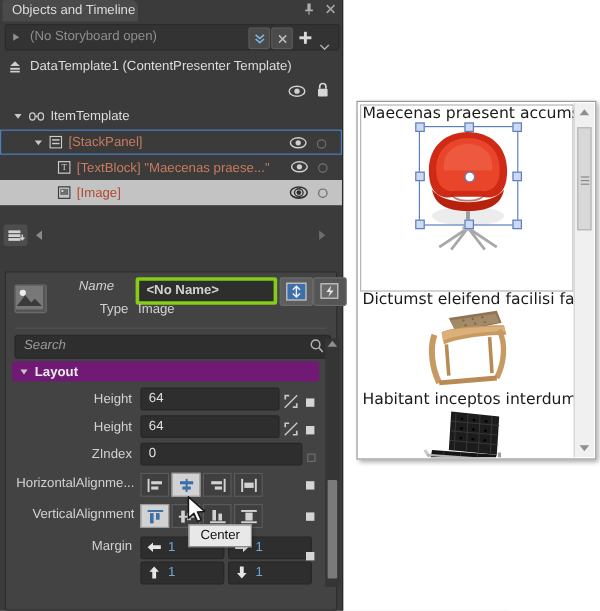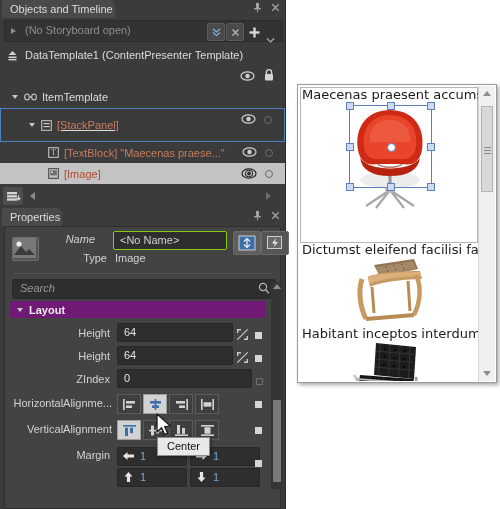--- a/index.html
+++ b/index.html
@@ -54,21 +54,21 @@
   #props-body{position:absolute;left:4px;top:18px;width:277px;height:283px;background:#434343;
               border:1px solid #2e2e2e;border-radius:2px 2px 2px 2px;box-sizing:border-box;}
   #name-row{position:absolute;left:0;top:0;width:275px;height:46px;}
   #obj-icon{position:absolute;left:7px;top:10px;width:25px;height:22px;background:#565656;
             border:1px solid #6b6b6b;border-radius:2px;overflow:hidden;}
   .lbl{color:#d2d2d2;font-size:11px;}
   #name-lbl{position:absolute;left:28px;top:6px;width:62px;text-align:right;font-style:italic;}
   #type-lbl{position:absolute;left:40px;top:25px;width:62px;text-align:right;}
   #type-val{position:absolute;left:110px;top:25px;color:#d2d2d2;font-size:11px;}
   #name-field{position:absolute;left:108px;top:4px;width:112px;height:17px;background:#2e2e2e;
-              border:1px solid #84cc16;border-radius:2px;}
+              border:3px solid #84cc16;border-radius:2px;font-weight:bold;}
   #name-val{position:absolute;left:6px;top:2px;font-size:11px;color:#d2d2d2;}
   .tog{position:absolute;top:4px;width:26px;height:22px;border:1px solid #6a6a6a;border-radius:2px;
        display:flex;align-items:center;justify-content:center;}
   #tog-props{left:228px;background:#5e5e5e;}
   #tog-events{left:256px;background:#555555;}
   #divline{position:absolute;left:8px;top:46px;width:259px;height:1px;background:#515151;}
 
   #search-wrap{position:absolute;left:7px;top:52px;width:262px;height:18px;background:#2e2e2e;
                border:1px solid #282828;border-radius:3px;}
   #search-ph{position:absolute;left:7px;top:2px;font-size:11px;color:#9a9a9a;font-style:italic;}
@@ -208,21 +208,21 @@
     <div class="trow" style="height:22px;">
       <span class="tri-d" style="margin-left:12px;margin-right:6px;"></span>
       <svg width="13" height="10" viewBox="0 0 13 10" style="margin-right:5px;">
         <ellipse cx="3" cy="5" rx="2.3" ry="3" fill="none" stroke="#cccccc" stroke-width="1.1"></ellipse>
         <ellipse cx="10" cy="5" rx="2.3" ry="3" fill="none" stroke="#cccccc" stroke-width="1.1"></ellipse>
         <rect x="6" y="4.2" width="1.2" height="1.6" fill="#cccccc"></rect>
       </svg>
       <span class="txt">ItemTemplate</span>
     </div>
 
-    <div class="trow sel-blue" style="height:34px;text-decoration:underline;">
+    <div class="trow sel-blue" style="height:21px;">
       <span class="tri-d" style="margin-left:28px;margin-right:6px;"></span>
       <svg width="11" height="11" viewBox="0 0 11 11" style="margin-right:5px;">
         <rect x="0.7" y="0.7" width="9.6" height="9.6" fill="none" stroke="#cccccc" stroke-width="1"></rect>
         <rect x="2.4" y="3" width="6.2" height="1.2" fill="#cccccc"></rect>
         <rect x="2.4" y="6" width="6.2" height="1.2" fill="#cccccc"></rect>
       </svg>
       <span class="txt brk">[StackPanel]</span>
       <svg class="row-eye" width="15" height="12" viewBox="0 0 15 12">
         <ellipse cx="7.5" cy="6" rx="6.5" ry="4.2" fill="none" stroke="#cfcfcf" stroke-width="1.2"></ellipse>
         <circle cx="7.5" cy="6" r="2.2" fill="#cfcfcf"></circle>
@@ -266,33 +266,20 @@
         <rect x="1" y="5.2" width="10" height="2.3" fill="#d4d4d4"></rect>
         <rect x="1" y="8.4" width="10" height="2.3" fill="#d4d4d4"></rect>
         <path d="M12.6 5.5 v4 M10.9 8 l1.7 1.8 L14.3 8" stroke="#d4d4d4" stroke-width="1.2" fill="none"></path>
       </svg>
     </div>
     <div id="tf-left"></div>
     <div id="tf-right"></div>
   </div>
 
   <div id="props">
-    <div class="panel-tabstrip">
-      <div class="panel-tab">Properties</div>
-      <div class="tab-right-tools">
-        <svg class="chrome-ico" viewBox="0 0 12 12">
-          <rect x="4.5" y="1" width="3" height="6" fill="#c9c9c9"></rect>
-          <rect x="2.5" y="6.5" width="7" height="1.6" fill="#c9c9c9"></rect>
-          <rect x="5.5" y="8" width="1" height="3.2" fill="#c9c9c9"></rect>
-        </svg>
-        <svg class="chrome-ico" viewBox="0 0 12 12">
-          <path d="M2.5 2.5 L9.5 9.5 M9.5 2.5 L2.5 9.5" stroke="#bdbdbd" stroke-width="1.4" fill="none"></path>
-        </svg>
-      </div>
-    </div>
 
     <div id="props-body">
 
       <div id="name-row">
         <div id="obj-icon">
           <svg width="23" height="20" viewBox="0 0 23 20">
             <rect x="0" y="0" width="23" height="20" fill="#787878"></rect>
             <circle cx="6" cy="6" r="2.6" fill="#ededed"></circle>
             <path d="M1 17 L8 8 L13 14 L16 11 L22 17 Z" fill="#3a3a3a"></path>
           </svg>

